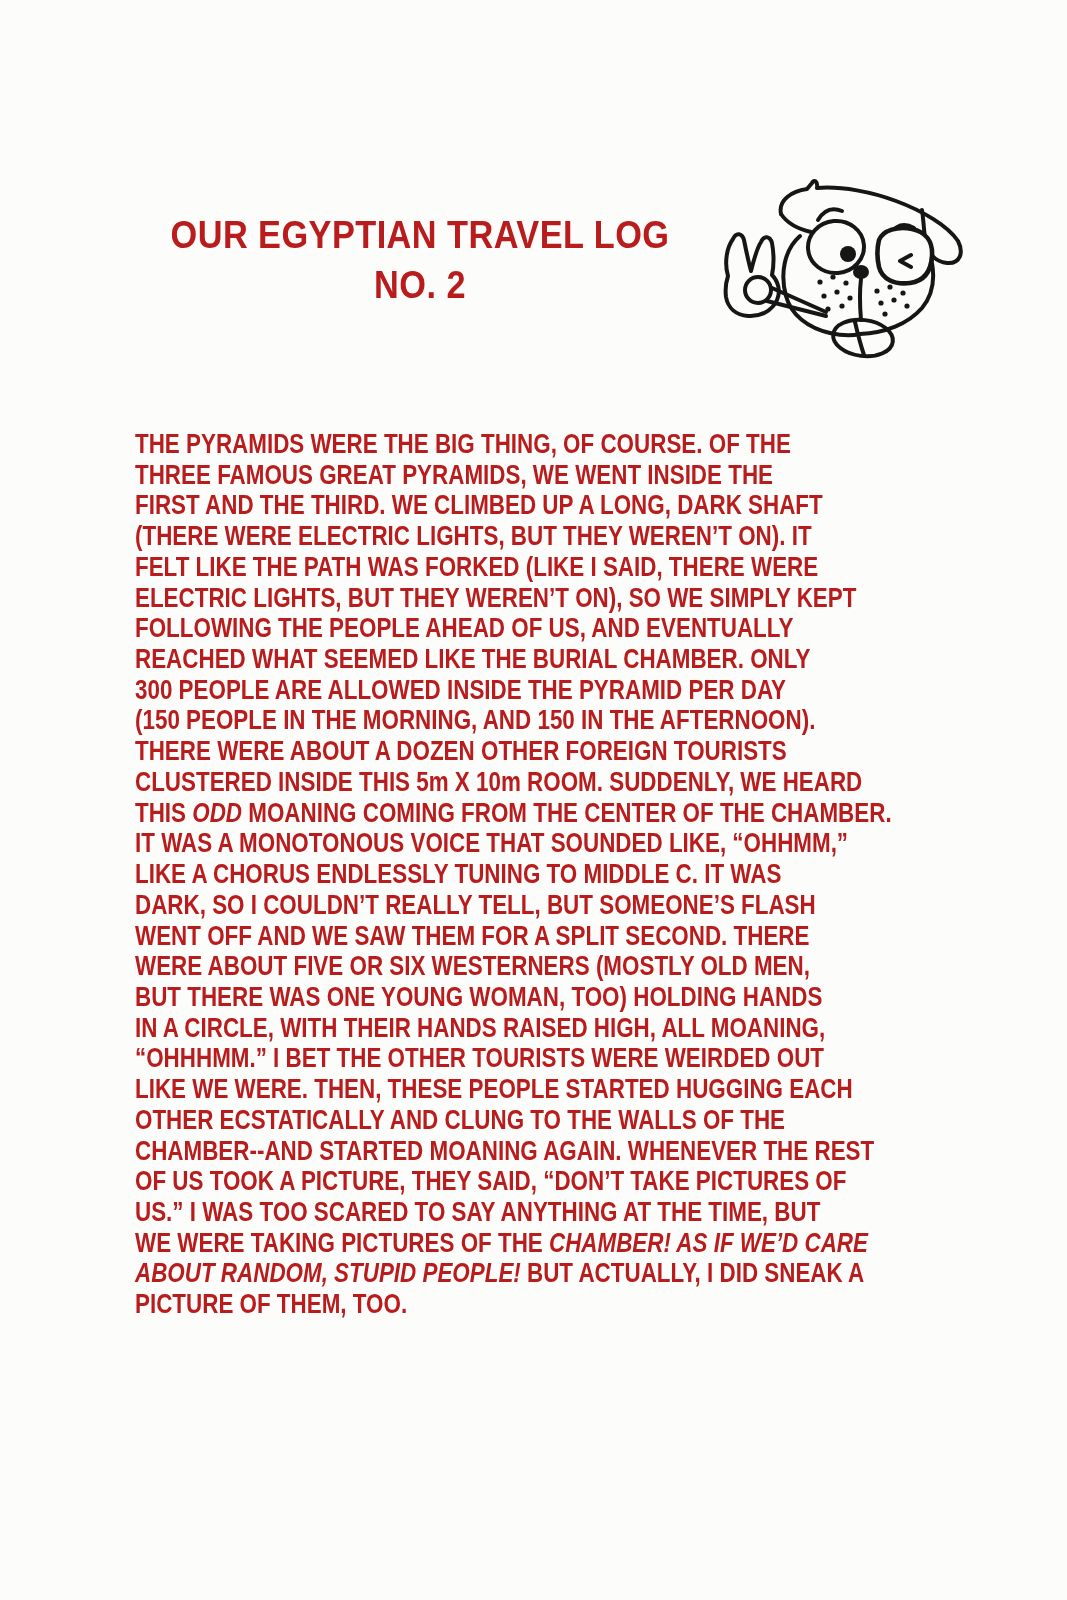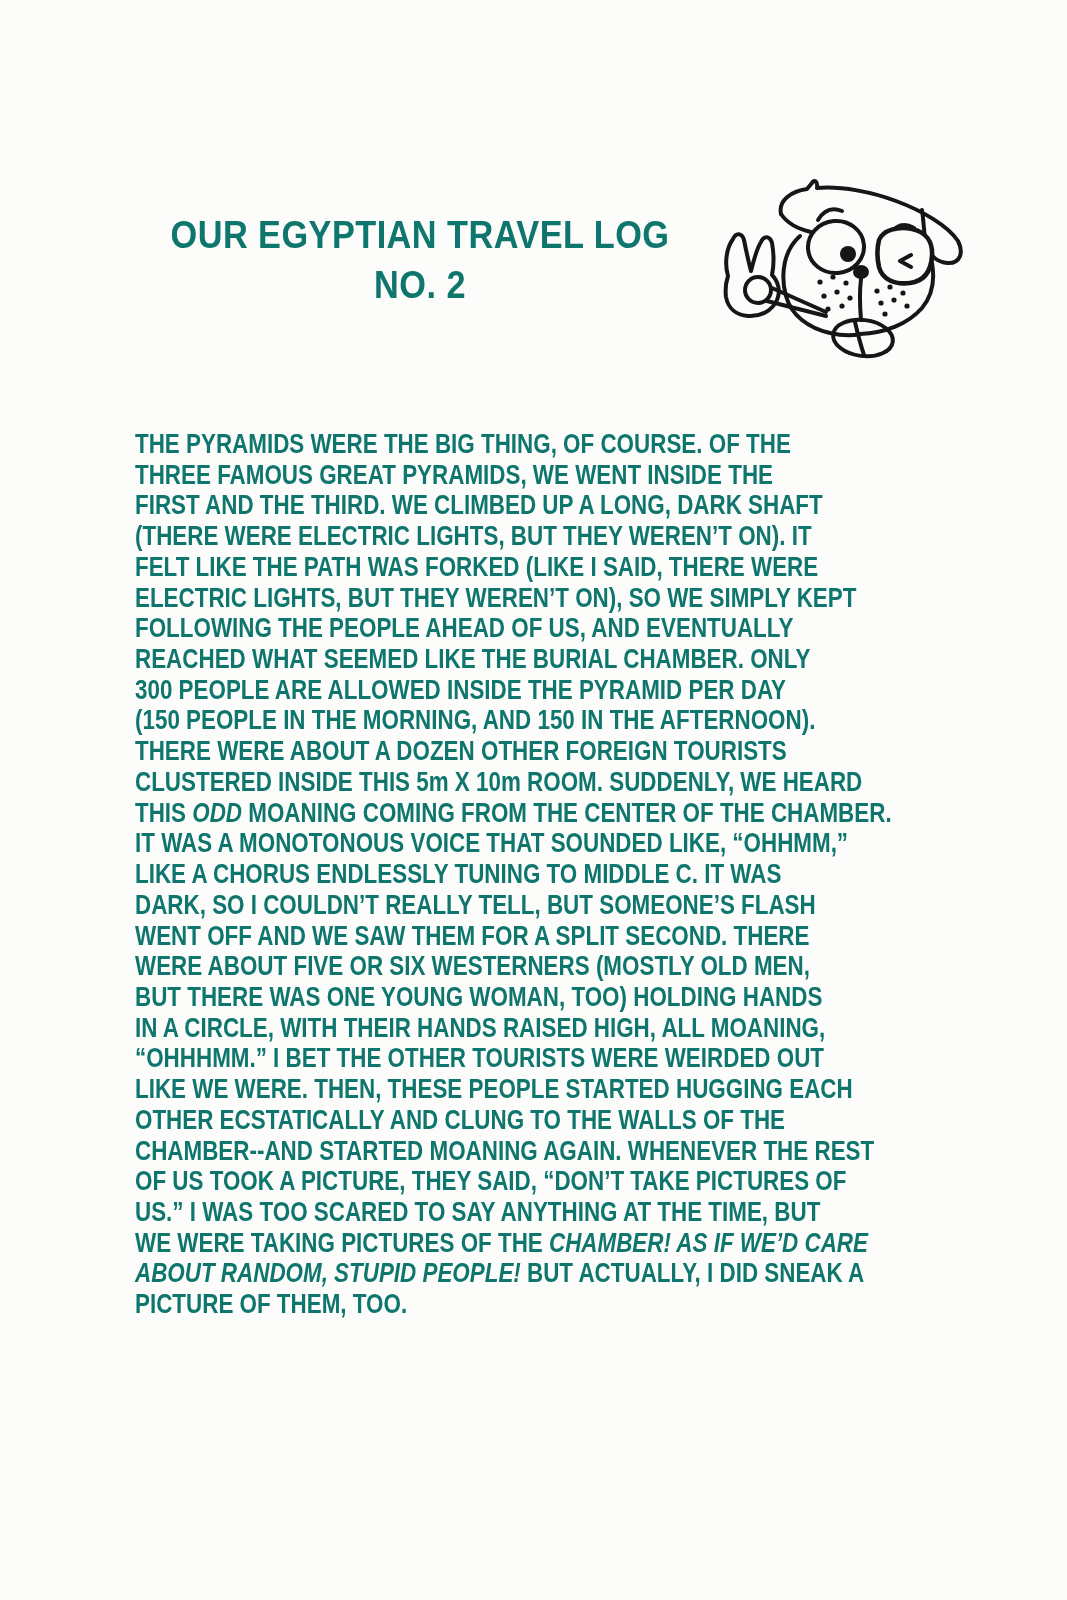--- a/index.html
+++ b/index.html
@@ -2,21 +2,21 @@
 <html><head>
 <meta charset="utf-8">
 <style>
   html,body { margin:0; padding:0; }
   .page {
     position:relative;
     width:1067px; height:1600px;
     background:#fcfcfb;
     overflow:hidden;
     font-family:"Liberation Sans","DejaVu Sans",sans-serif;
-    color:#0f766e;
+    color:#b91c1c;
   }
   .title {
     position:absolute;
     left:130px; top:210px; width:580px;
     text-align:center;
     font-size:39px; font-weight:700;
     line-height:50px;
     letter-spacing:0.5px;
     transform:scaleX(0.88);
     transform-origin:50% 0;

